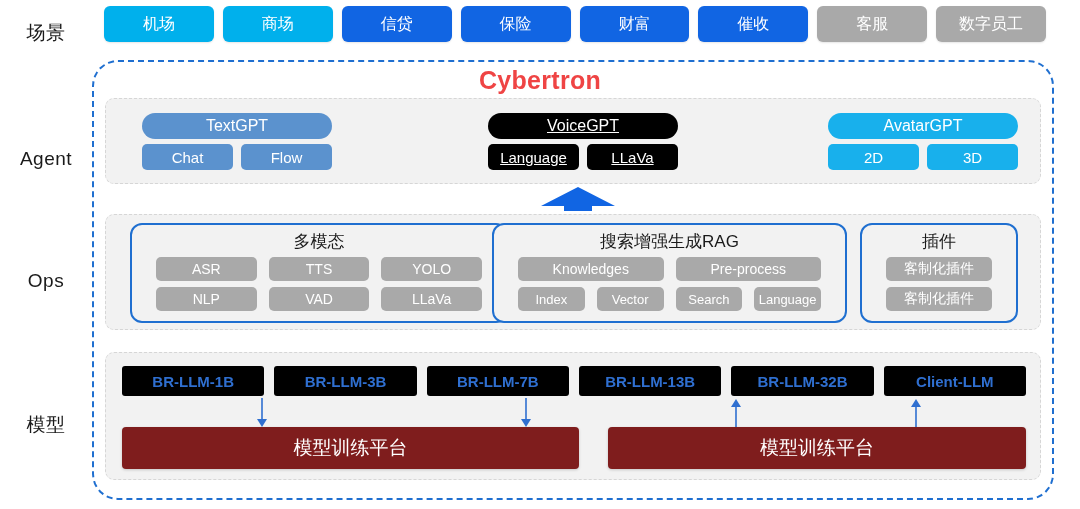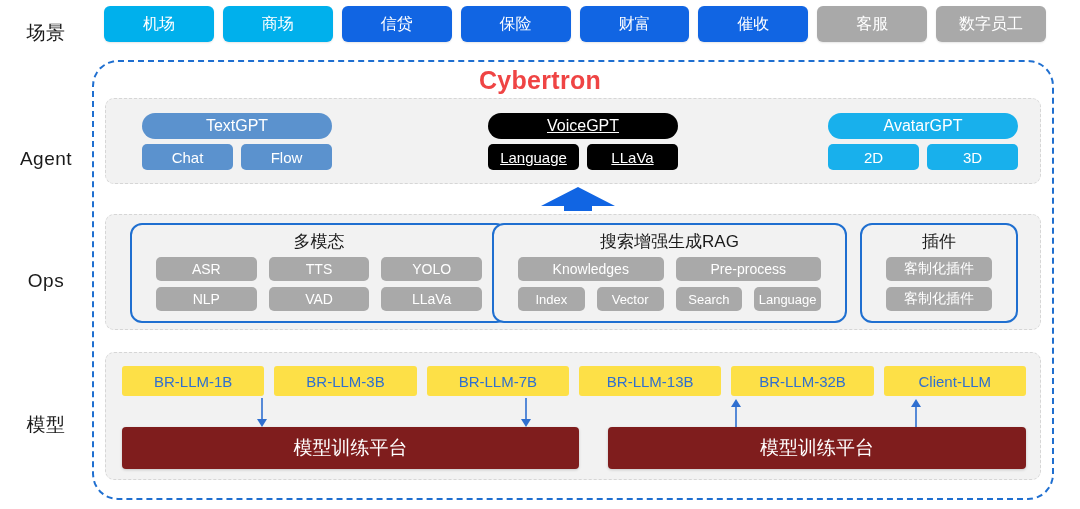--- a/index.html
+++ b/index.html
@@ -110,23 +110,23 @@
   }
   .tile.sm { font-size: 13px; }
 
   
   #model-panel { left: 105px; top: 352px; width: 936px; height: 128px; }
   #llm-row {
     position: absolute; left: 16px; top: 13px;
     width: 904px; height: 30px; display: flex; gap: 10px;
   }
   .llm-box {
-    flex: 1 1 0; background: #fde047; border-radius: 3px;
-    display: flex; align-items: center; justify-content: center;
-    color: #2f6fd0; font-size: 15px;
+    flex: 1 1 0; background: #000000; border-radius: 3px;
+    display: flex; align-items: center; justify-content: center;
+    color: #2f6fd0; font-size: 15px; font-weight: bold;
   }
   .platform {
     position: absolute; top: 74px; height: 42px;
     background: #7f1d1d; border-radius: 4px;
     display: flex; align-items: center; justify-content: center;
     color: #fff; font-size: 19px;
     box-shadow: 0 1px 3px rgba(0,0,0,.18);
   }
   #platform-train { left: 16px;  width: 457px; }
   #platform-infer { left: 502px; width: 418px; }

